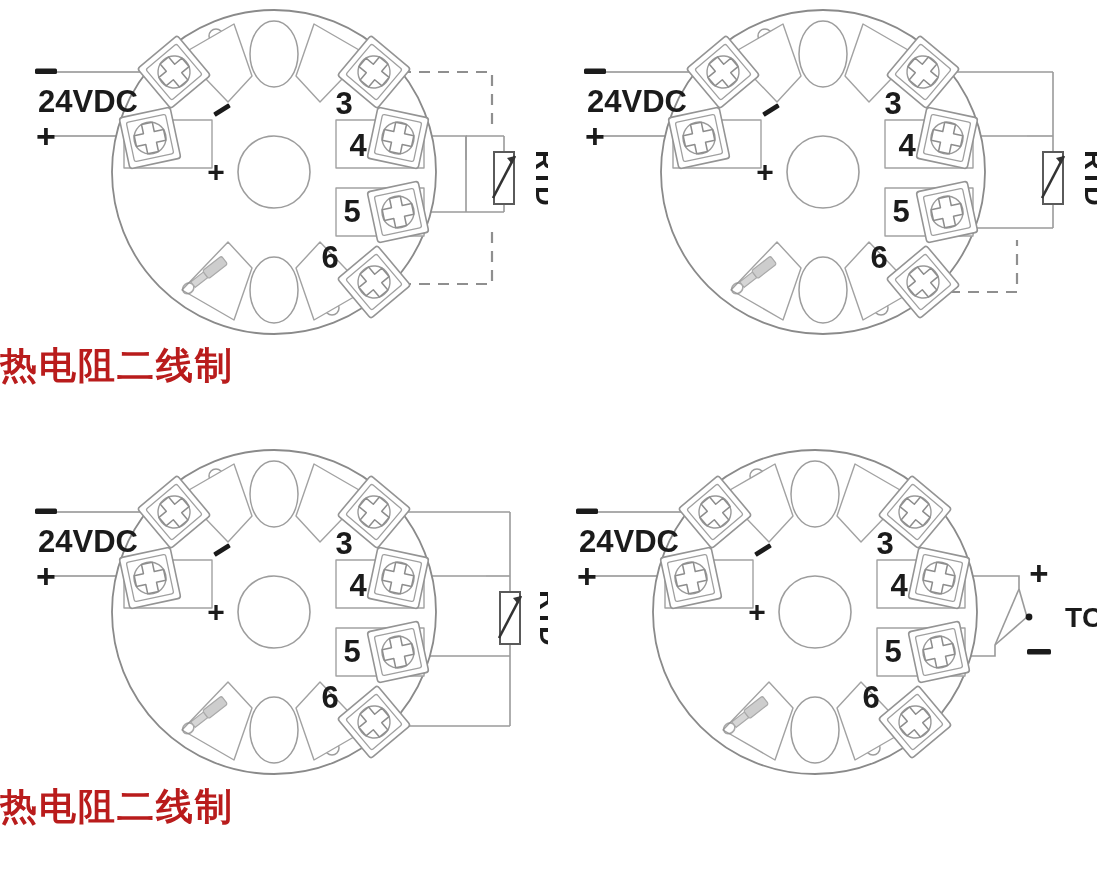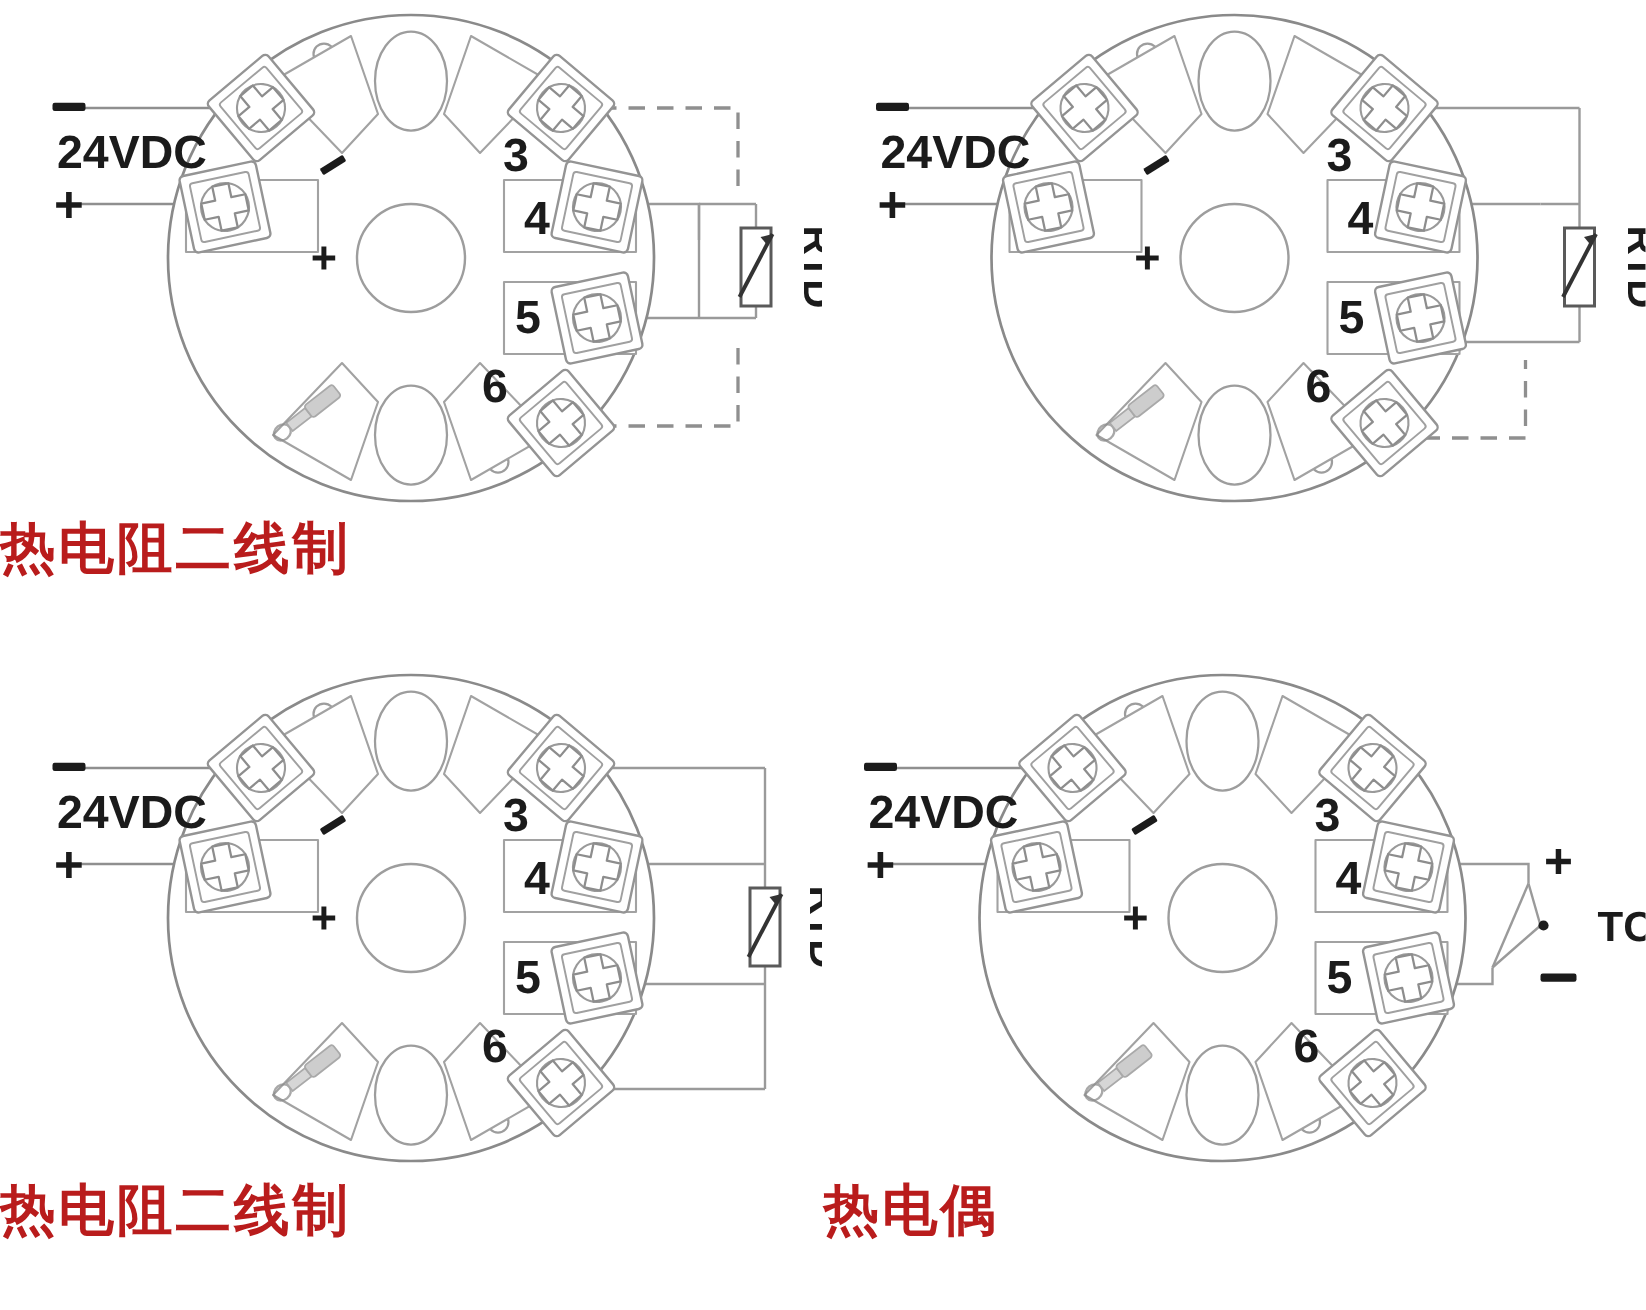--- a/index.html
+++ b/index.html
@@ -340,16 +340,15 @@
         <text x="78" y="50" font-size="31" font-weight="700" text-anchor="middle" font-family="'Liberation Sans',sans-serif" fill="#1b1b1b">5</text>
         <text x="56" y="96" font-size="31" font-weight="700" text-anchor="middle" font-family="'Liberation Sans',sans-serif" fill="#1b1b1b">6</text>
       </g>
 
       <g>
         <rect x="27" y="71.5" width="22" height="5.5" rx="1.5" fill="#1b1b1b"></rect>
         <text x="30" y="115" font-size="31" font-weight="700" font-family="'Liberation Sans',sans-serif" fill="#1b1b1b">24VDC</text>
         <text x="38" y="151" font-size="34" font-weight="700" text-anchor="middle" font-family="'Liberation Sans',sans-serif" fill="#1b1b1b">+</text>
       </g>
     </svg>
-    <div class="caption caption-bot">热电偶</div>
   </div>
 
 </div>
 
 </body></html>

